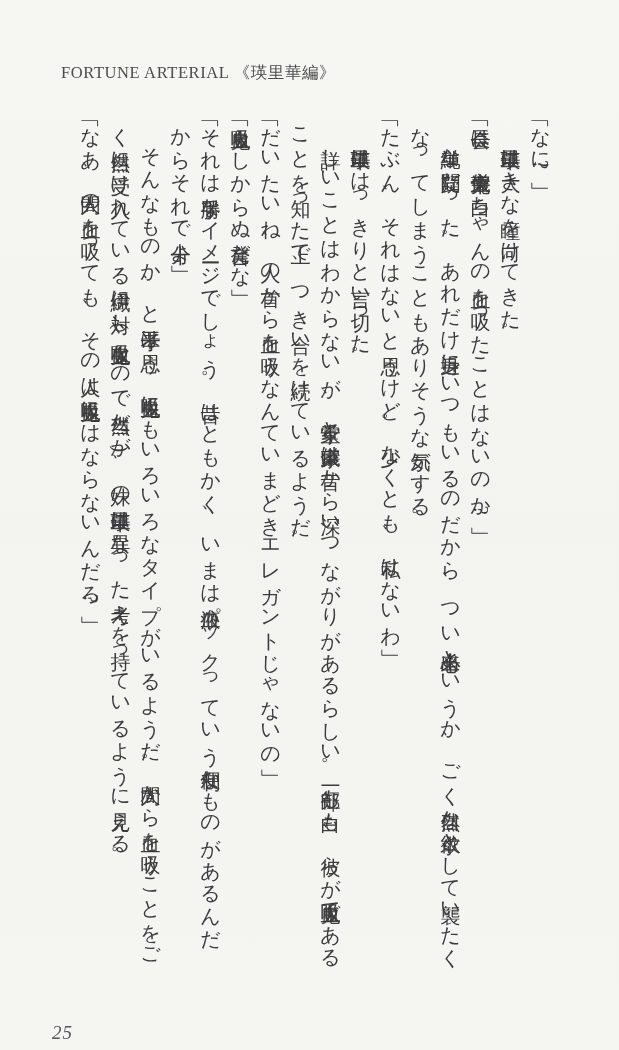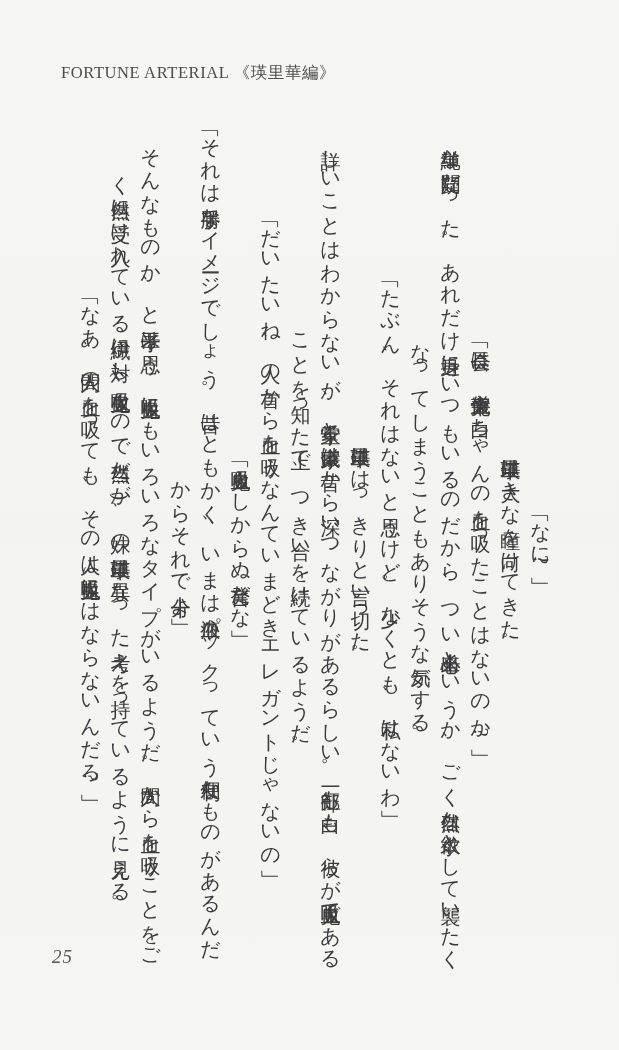--- a/index.html
+++ b/index.html
@@ -11,21 +11,20 @@
     height: 1050px;
     background: #f4f4f1;
     overflow: hidden;
     position: relative;
     font-family: "Liberation Serif", "DejaVu Serif", serif;
   }
   .page {
     position: absolute;
     inset: 0;
     background: linear-gradient(180deg, #f6f6f3 0%, #f3f3f0 50%, #f5f5f2 100%);
-    text-align: center;
   }
   .running-header {
     position: absolute;
     top: 62px;
     left: 61px;
     font-size: 16.5px;
     letter-spacing: 0.6px;
     color: #4c4c4e;
     white-space: nowrap;
   }
@@ -44,21 +43,21 @@
   .text-block p {
     margin: 0;
     padding: 0;
   }
   .text-block p.indented {
     text-indent: 1em;
   }
   .page-number {
     position: absolute;
     left: 52px;
-    top: 946px;
+    top: 1022px;
     font-size: 19px;
     font-style: italic;
     color: #55555a;
     letter-spacing: 1px;
   }
 </style>
 </head>
 <body>
 
 <div class="page">

